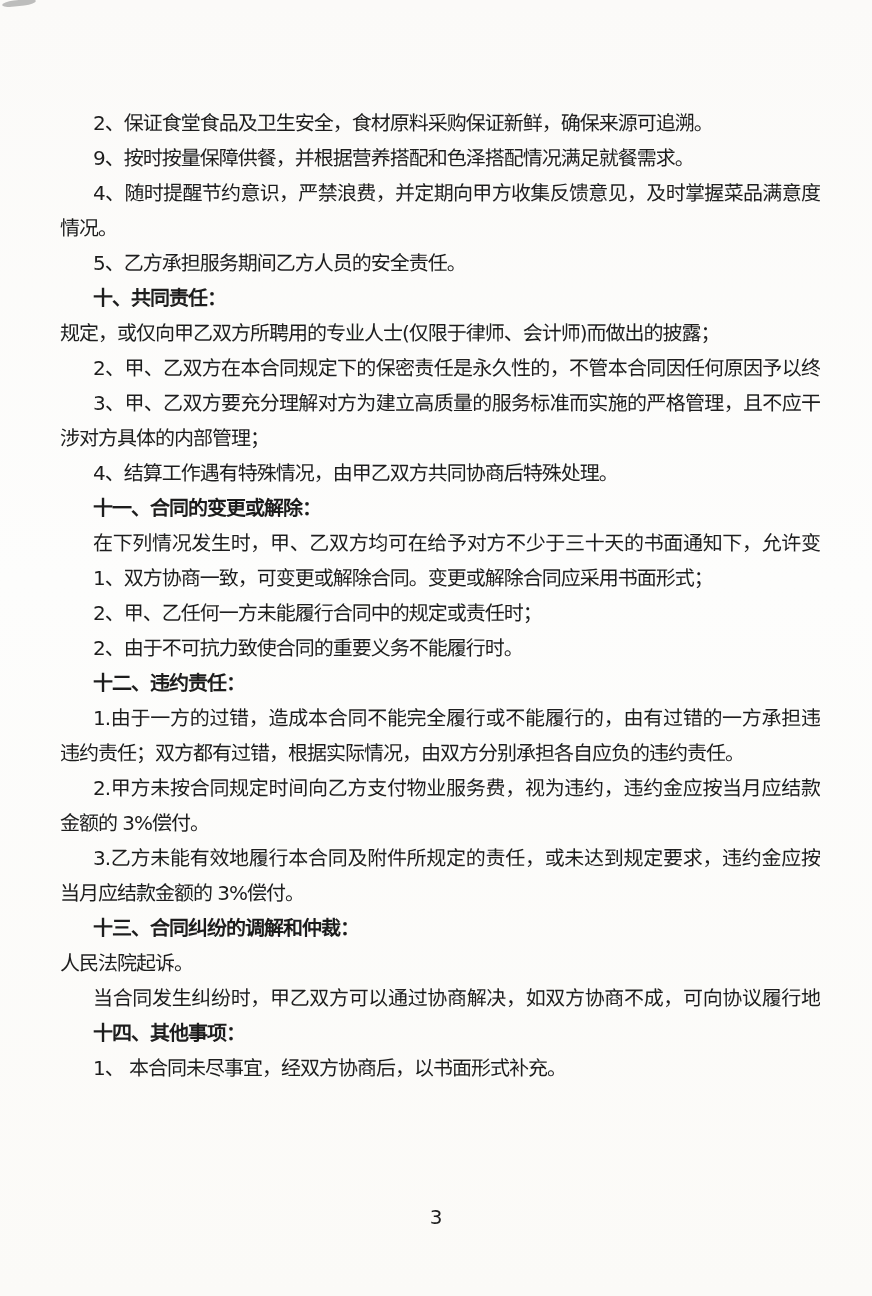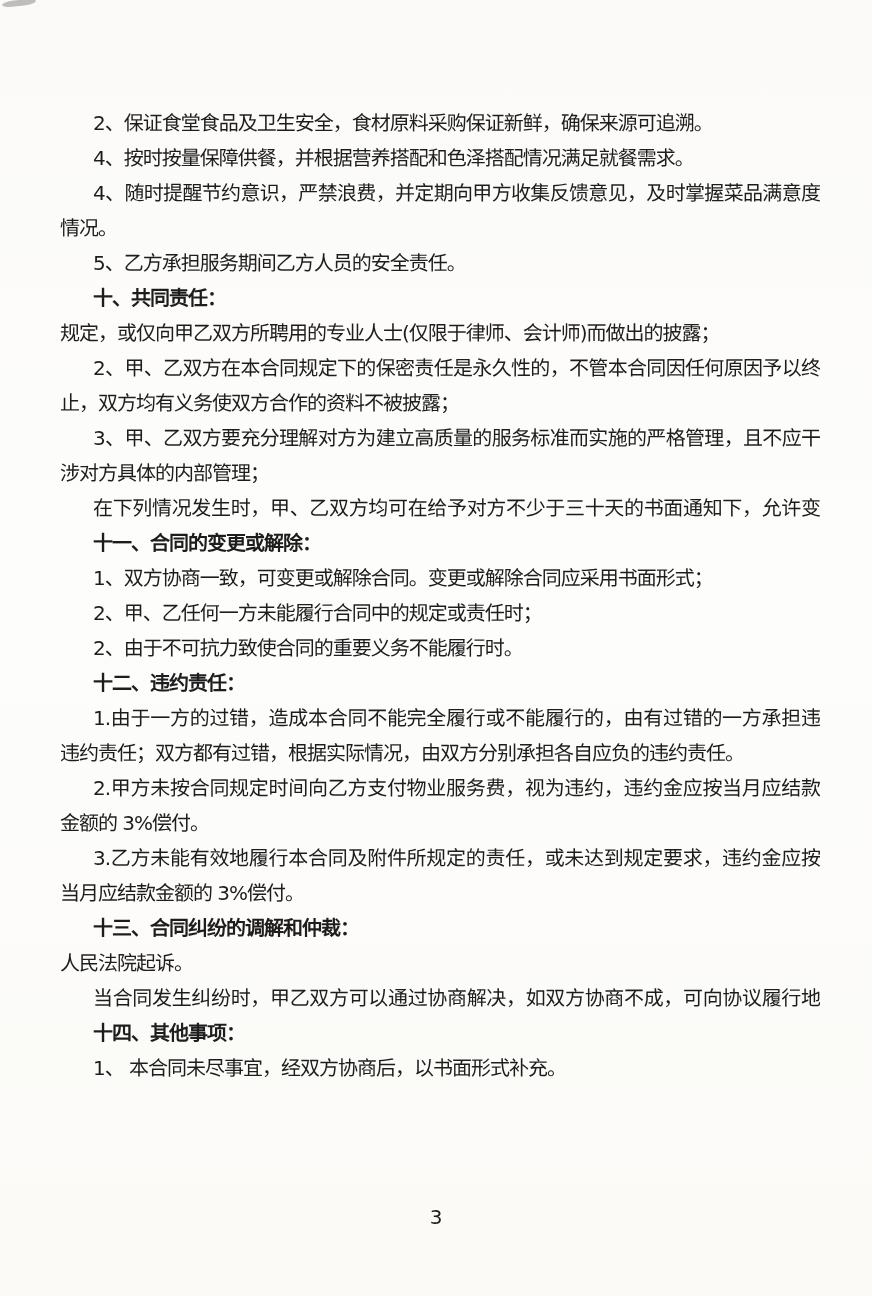--- a/index.html
+++ b/index.html
@@ -67,32 +67,32 @@
     color: #1d1d1d;
   }
 </style>
 </head>
 <body>
 
 <div class="scan-page">
   <div class="smudge"></div>
   <div class="doc-body">
       <div class="line indent">2、保证食堂食品及卫生安全，食材原料采购保证新鲜，确保来源可追溯。</div>
-      <div class="line indent">4、按时按量保障供餐，并根据营养搭配和色泽搭配情况满足就餐需求。</div>
+      <div class="line indent">9、按时按量保障供餐，并根据营养搭配和色泽搭配情况满足就餐需求。</div>
       <div class="line indent fill">4、随时提醒节约意识，严禁浪费，并定期向甲方收集反馈意见，及时掌握菜品满意度</div>
       <div class="line flush">情况。</div>
       <div class="line indent">5、乙方承担服务期间乙方人员的安全责任。</div>
       <div class="line heading">十、共同责任：</div>
       <div class="line flush">规定，或仅向甲乙双方所聘用的专业人士(仅限于律师、会计师)而做出的披露；</div>
       <div class="line indent fill">2、甲、乙双方在本合同规定下的保密责任是永久性的，不管本合同因任何原因予以终</div>
-      <div class="line flush">止，双方均有义务使双方合作的资料不被披露；</div>
       <div class="line indent fill">3、甲、乙双方要充分理解对方为建立高质量的服务标准而实施的严格管理，且不应干</div>
       <div class="line flush">涉对方具体的内部管理；</div>
+      <div class="line indent">4、结算工作遇有特殊情况，由甲乙双方共同协商后特殊处理。</div>
+      <div class="line heading">十一、合同的变更或解除：</div>
       <div class="line indent fill">在下列情况发生时，甲、乙双方均可在给予对方不少于三十天的书面通知下，允许变</div>
-      <div class="line heading">十一、合同的变更或解除：</div>
       <div class="line indent">1、双方协商一致，可变更或解除合同。变更或解除合同应采用书面形式；</div>
       <div class="line indent">2、甲、乙任何一方未能履行合同中的规定或责任时；</div>
       <div class="line indent">2、由于不可抗力致使合同的重要义务不能履行时。</div>
       <div class="line heading">十二、违约责任：</div>
       <div class="line indent fill">1.由于一方的过错，造成本合同不能完全履行或不能履行的，由有过错的一方承担违</div>
       <div class="line flush">违约责任；双方都有过错，根据实际情况，由双方分别承担各自应负的违约责任。</div>
       <div class="line indent fill">2.甲方未按合同规定时间向乙方支付物业服务费，视为违约，违约金应按当月应结款</div>
       <div class="line flush">金额的 3%偿付。</div>
       <div class="line indent fill">3.乙方未能有效地履行本合同及附件所规定的责任，或未达到规定要求，违约金应按</div>
       <div class="line flush">当月应结款金额的 3%偿付。</div>

